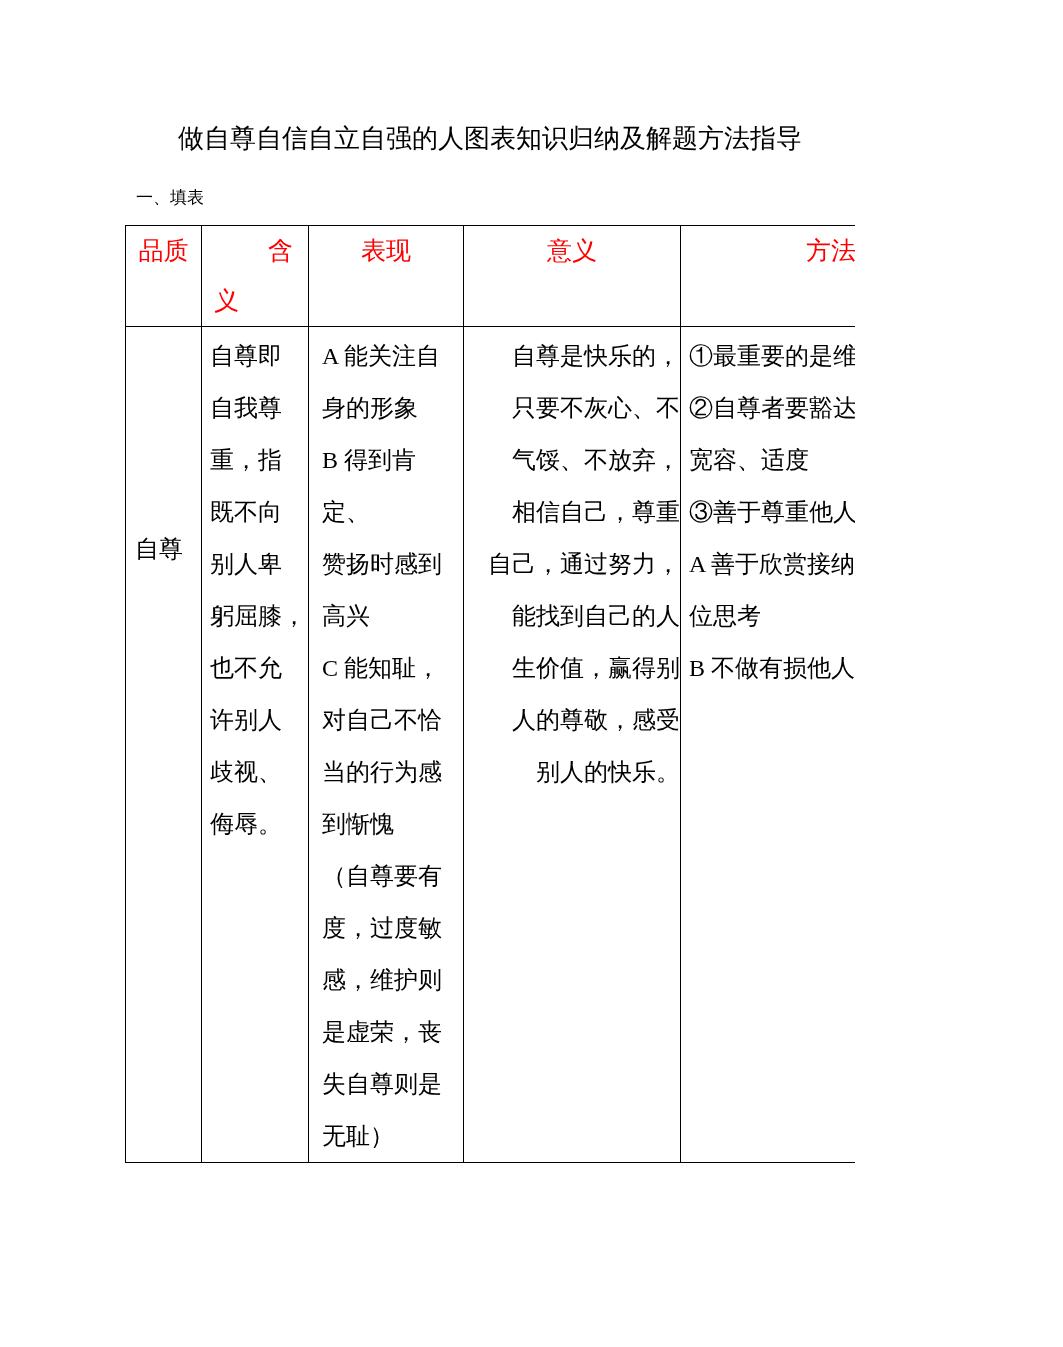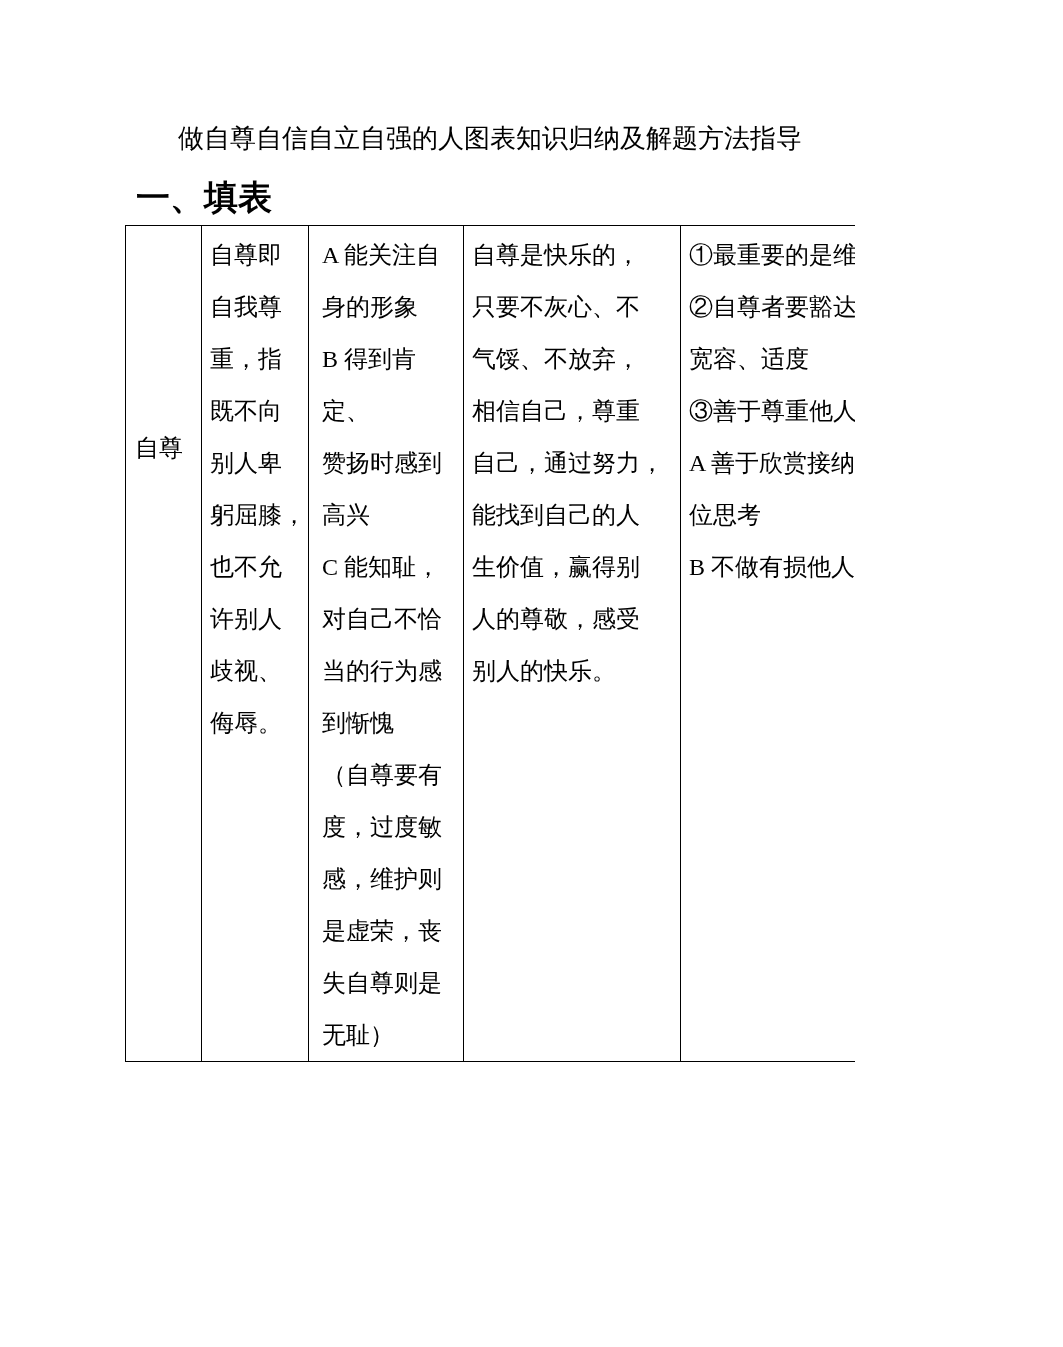--- a/index.html
+++ b/index.html
@@ -20,23 +20,23 @@
     margin: 0 0 0 125px;
     padding-top: 118px;
     text-align: center;
     font-size: 26px;
     line-height: 42px;
     font-weight: normal;
     white-space: nowrap;
   }
   .section-heading {
     margin: 18px 0 0 136px;
-    font-size: 34px;
+    font-size: 17px;
     line-height: 40px;
-    font-weight: bold;
+    font-weight: normal;
   }
   table.fill-table {
     border-collapse: collapse;
     table-layout: fixed;
     width: 856px;
     margin: 7px 0 0 125px;
   }
   table.fill-table th,
   table.fill-table td {
     border: 1px solid #000000;
@@ -69,41 +69,49 @@
     padding: 3px 0 0 8px;
     margin-top: 19px;
   }
   td.cell-quality {
     text-align: center;
     padding: 196px 9px 0 0;
     font-size: 24px;
     line-height: 52px;
   }
   td.cell-expression { padding-left: 13px; }
-  td.cell-significance { padding-left: 8px; }
+  td.cell-significance { padding-left: 8px; text-align: right; }
   td.cell-method { }
 </style>
 </head>
 <body>
 
 <div class="page">
 
   <div class="doc-title">做自尊自信自立自强的人图表知识归纳及解题方法指导</div>
 
   <div class="section-heading">一、填表</div>
 
   <table class="fill-table">
     <colgroup>
       <col style="width:76px">
       <col style="width:107px">
       <col style="width:155px">
       <col style="width:217px">
       <col style="width:301px">
     </colgroup>
     <tbody>
+      <tr class="hdr-row">
+        <th class="hdr">品质</th>
+        <th class="hdr hdr-meaning">含
+义</th>
+        <th class="hdr">表现</th>
+        <th class="hdr">意义</th>
+        <th class="hdr">方法</th>
+      </tr>
       <tr class="body-row">
         <td class="cell-quality">自尊</td>
         <td class="cell cell-meaning">自尊即
 自我尊
 重，指
 既不向
 别人卑
 躬屈膝，
 也不允
 许别人

